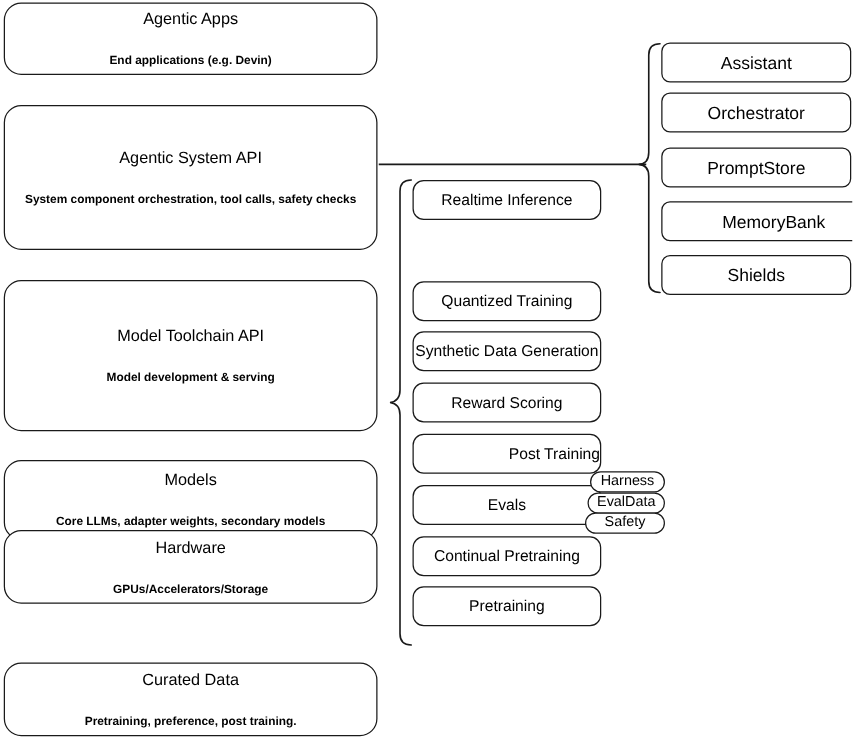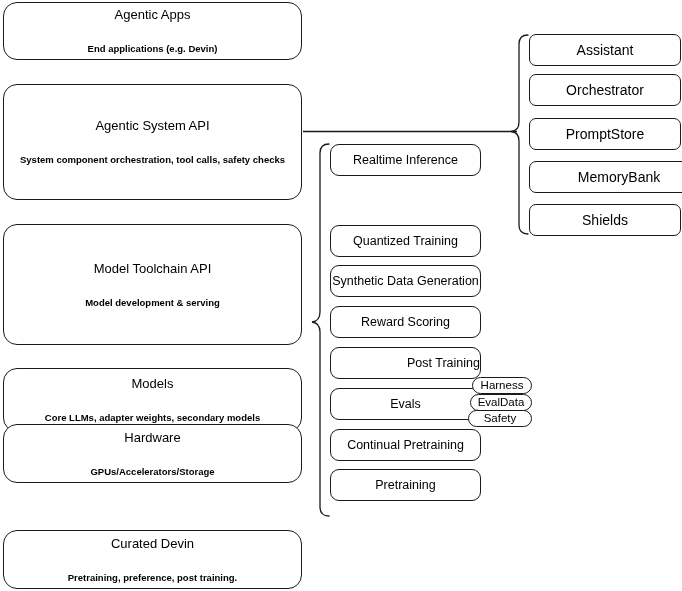--- a/index.html
+++ b/index.html
@@ -117,21 +117,21 @@
     <div class="title">Models</div>
     <div class="subtitle">Core LLMs, adapter weights, secondary models</div>
   </div>
 
   <div class="box layer-box" style="left:3px; top:424px; width:299px; height:59px;">
     <div class="title">Hardware</div>
     <div class="subtitle">GPUs/Accelerators/Storage</div>
   </div>
 
   <div class="box layer-box" style="left:3px; top:530px; width:299px; height:59px;">
-    <div class="title">Curated Devin</div>
+    <div class="title">Curated Data</div>
     <div class="subtitle">Pretraining, preference, post training.</div>
   </div>
 
   <div class="box capability-box" style="left:330px; top:144px; width:151px; height:32px;">
     <div class="title">Realtime Inference</div>
   </div>
   <div class="box capability-box" style="left:330px; top:225px; width:151px; height:32px;">
     <div class="title">Quantized Training</div>
   </div>
   <div class="box capability-box" style="left:330px; top:265px; width:151px; height:32px;">

